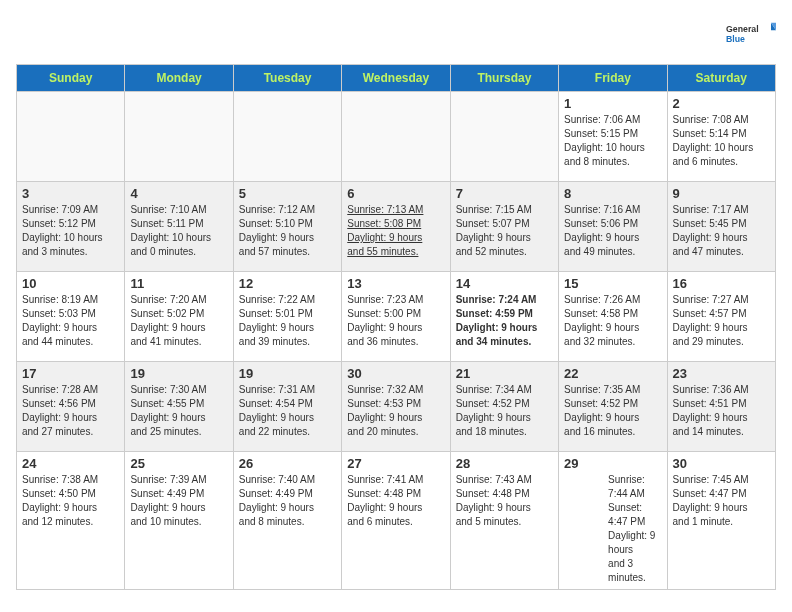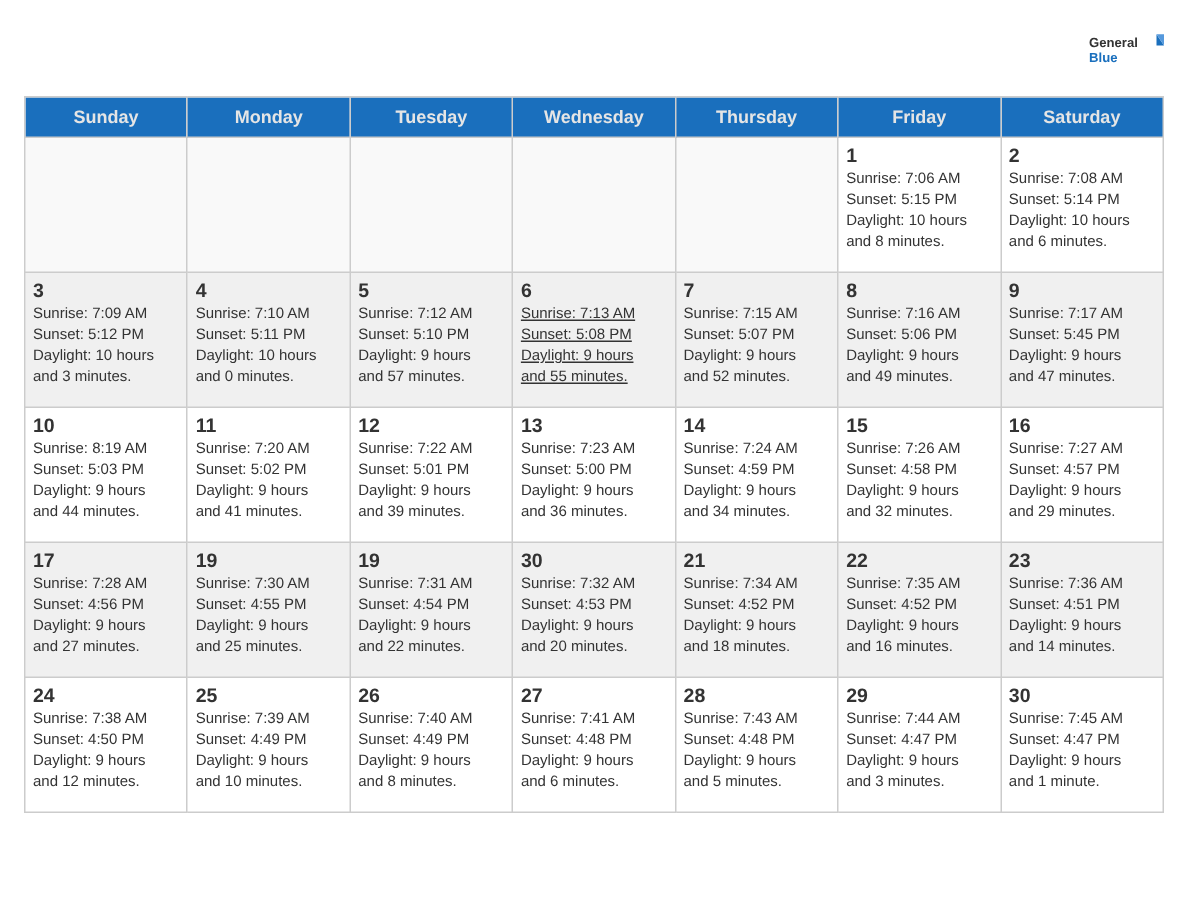--- a/index.html
+++ b/index.html
@@ -33,21 +33,21 @@
       font-size: 15px;
       color: #555;
     }
     table {
       width: 100%;
       border-collapse: collapse;
       table-layout: fixed;
     }
     th {
       background-color: #1a6fbd;
-      color: #e5e5e5;
+      color: #bef264;
       font-size: 12px;
       font-weight: bold;
       padding: 6px 4px;
       text-align: center;
       border: 1px solid #ccc;
     }
     td {
       vertical-align: top;
       border: 1px solid #ccc;
       padding: 4px 5px;
@@ -201,21 +201,21 @@
         </td>
         <td class="">
           <span class="day-number">13</span>
           <div class="day-info" style="white-space: pre-line;">Sunrise: 7:23 AM
 Sunset: 5:00 PM
 Daylight: 9 hours
 and 36 minutes.</div>
         </td>
         <td class="">
           <span class="day-number">14</span>
-          <div class="day-info" style="white-space: pre-line;">Sunrise: 7:24 AM
+          <div class="day-info" style="white-space: pre-line; font-weight: bold;">Sunrise: 7:24 AM
 Sunset: 4:59 PM
 Daylight: 9 hours
 and 34 minutes.</div>
         </td>
         <td class="">
           <span class="day-number">15</span>
           <div class="day-info" style="white-space: pre-line;">Sunrise: 7:26 AM
 Sunset: 4:58 PM
 Daylight: 9 hours
 and 32 minutes.</div>
@@ -310,21 +310,21 @@
         </td>
         <td class="">
           <span class="day-number">28</span>
           <div class="day-info" style="white-space: pre-line;">Sunrise: 7:43 AM
 Sunset: 4:48 PM
 Daylight: 9 hours
 and 5 minutes.</div>
         </td>
         <td class="">
           <span class="day-number">29</span>
-          <div class="day-info" style="white-space: pre-line;">Sunrise: 7:44 AM
+          <div class="day-info" style="white-space: pre-line; margin-left: 44px;">Sunrise: 7:44 AM
 Sunset: 4:47 PM
 Daylight: 9 hours
 and 3 minutes.</div>
         </td>
         <td class="">
           <span class="day-number">30</span>
           <div class="day-info" style="white-space: pre-line;">Sunrise: 7:45 AM
 Sunset: 4:47 PM
 Daylight: 9 hours
 and 1 minute.</div>

